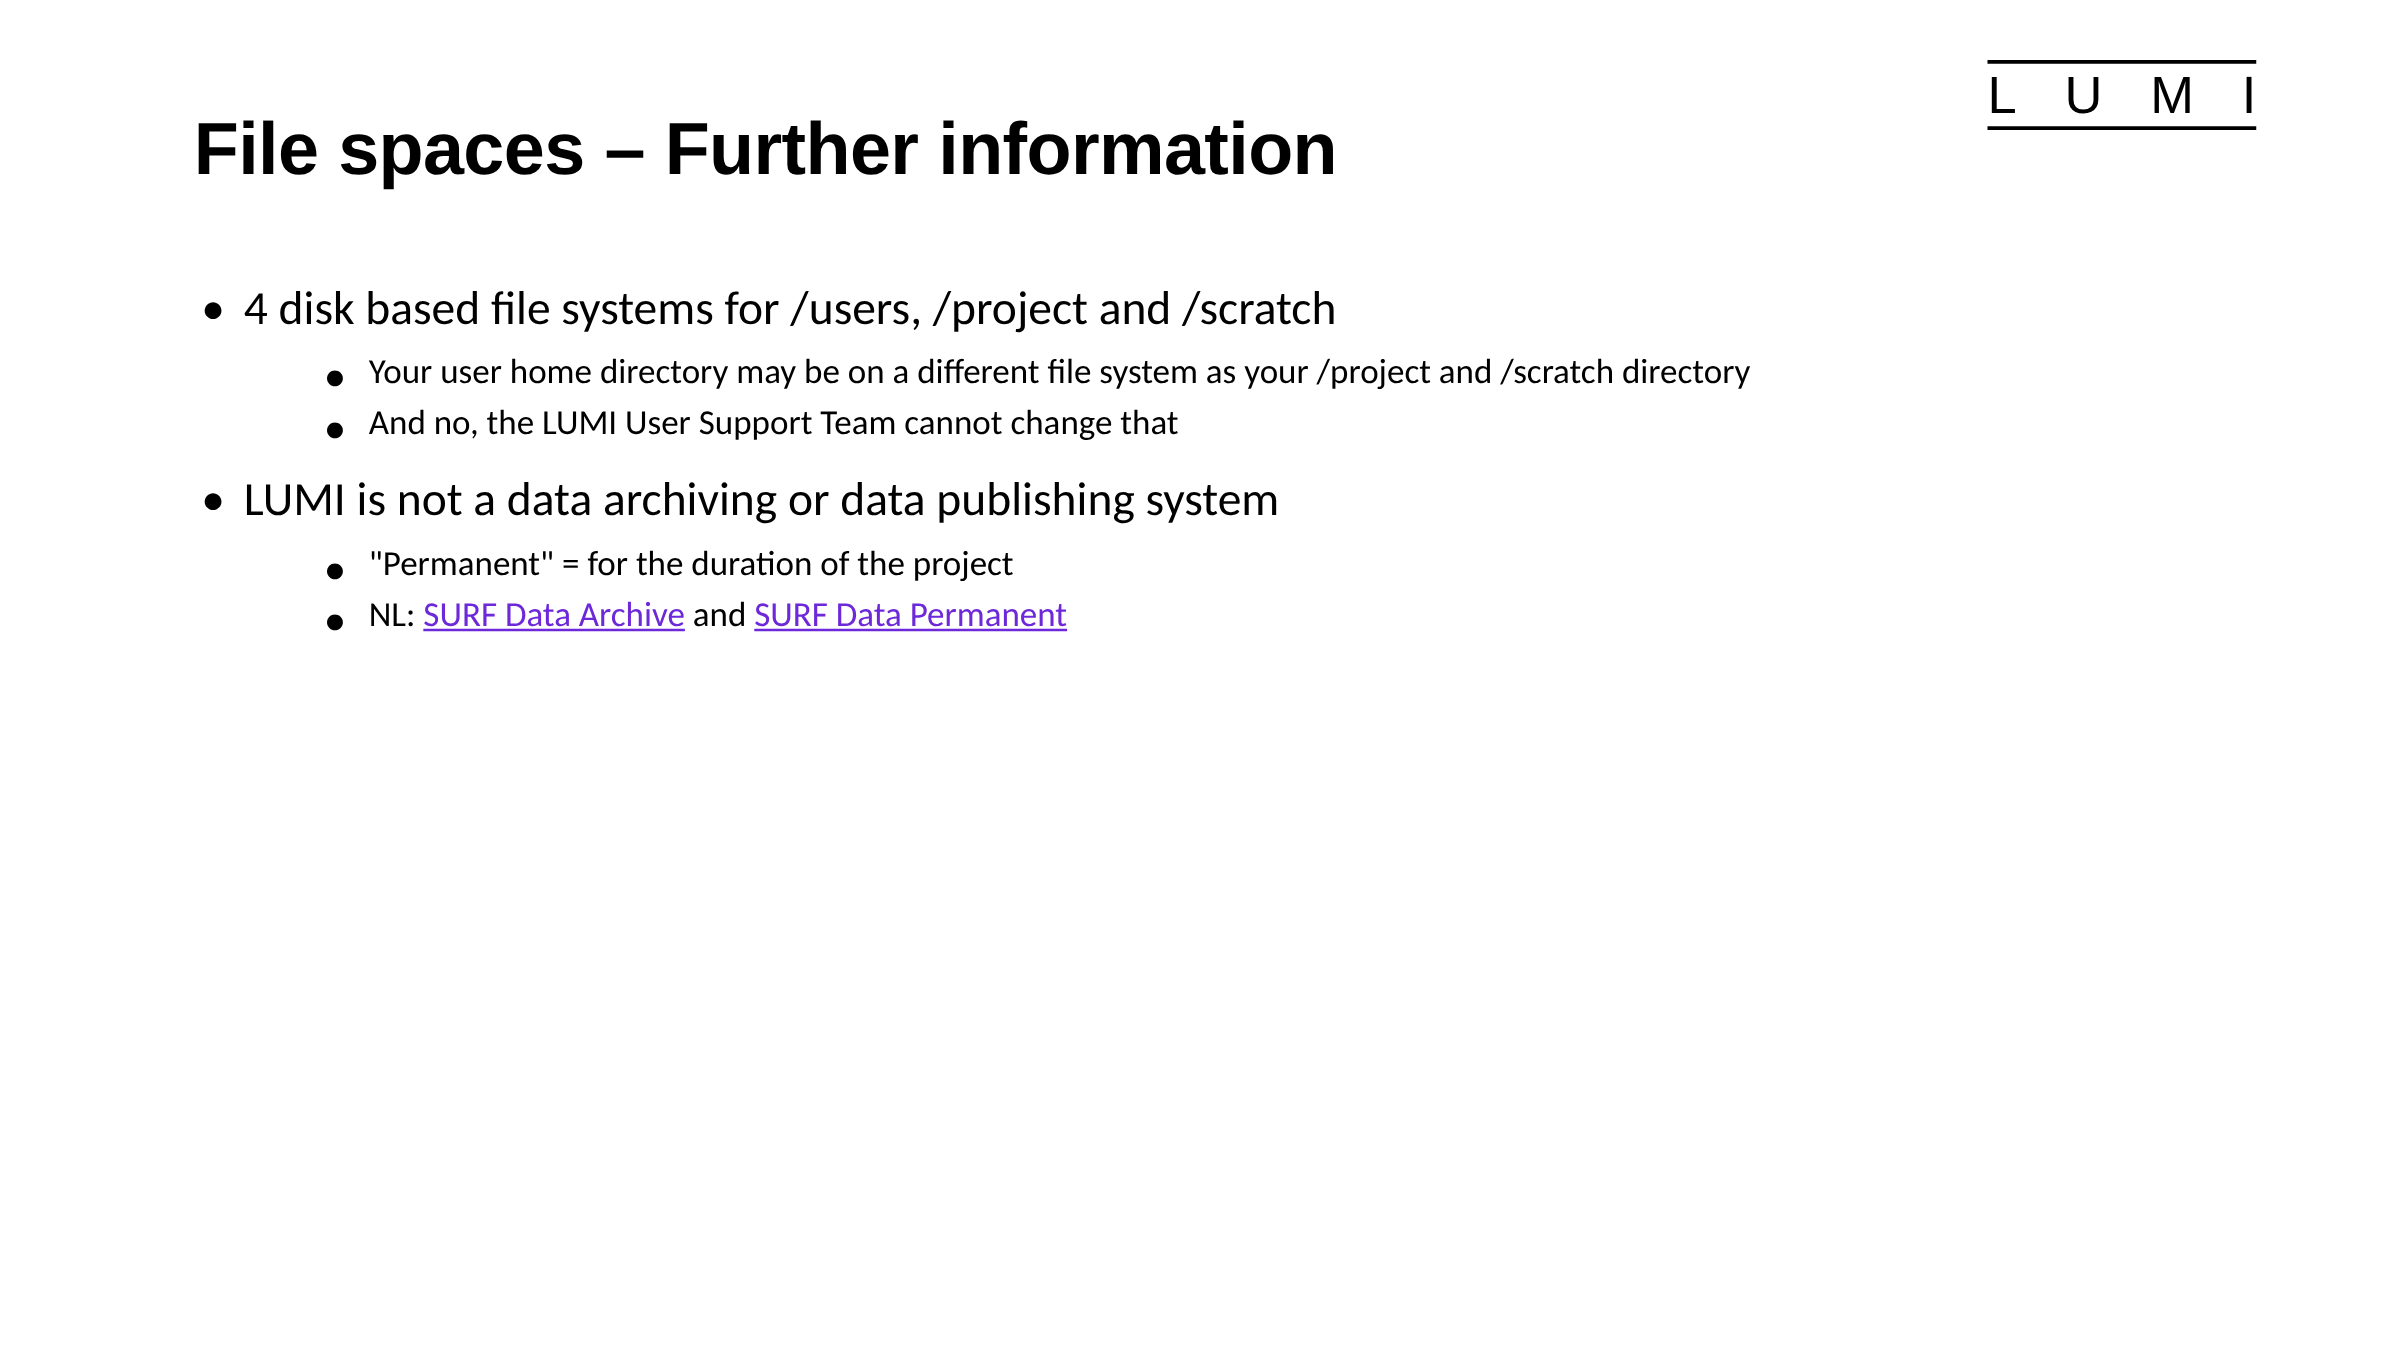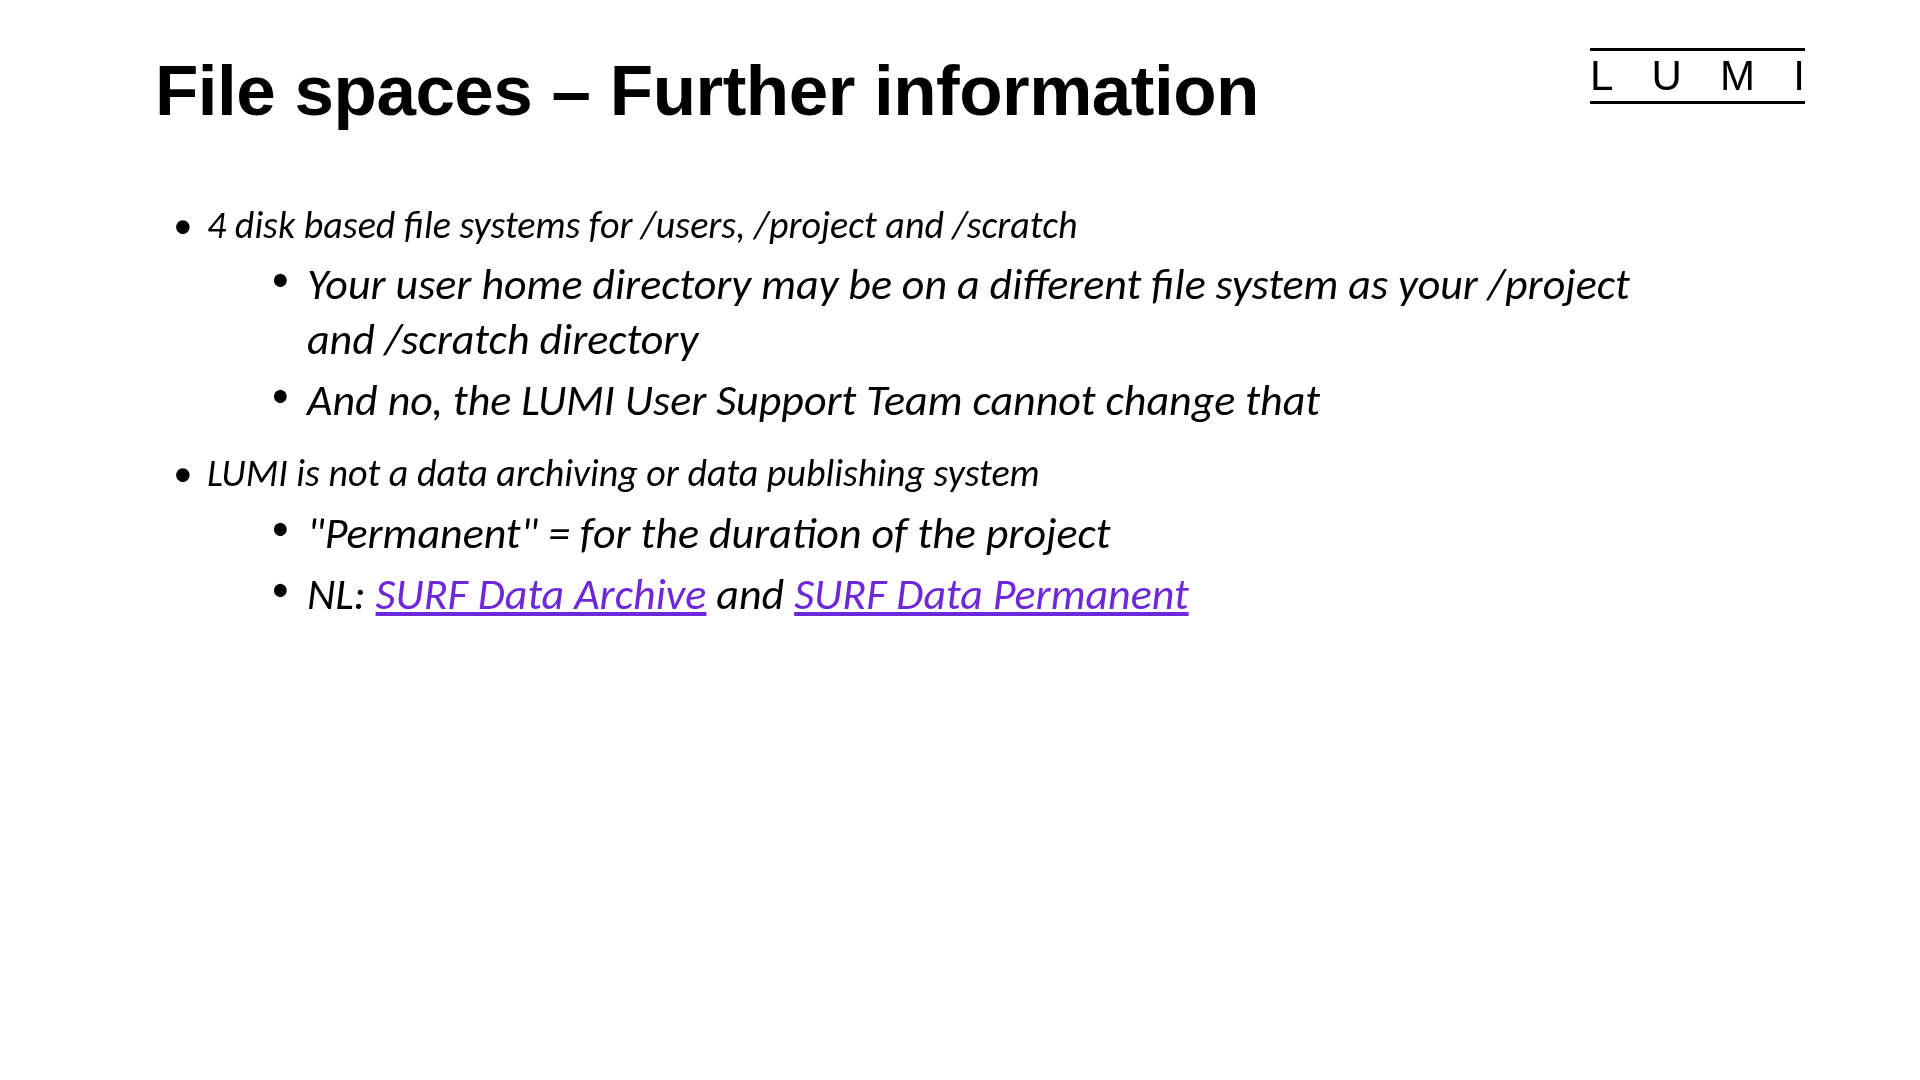--- a/index.html
+++ b/index.html
@@ -13,26 +13,27 @@
     overflow: hidden;
   }
   .slide {
     position: relative;
     width: 1920px;
     height: 1080px;
     box-sizing: border-box;
     padding: 50px 155px 0 155px;
   }
   .title {
-    font-size: 71px;
+    font-size: 59px;
     font-weight: 800;
     line-height: 1.15;
     letter-spacing: -0.5px;
     margin-bottom: 70px;
     font-family: "Segoe UI", Arial, sans-serif;
+    margin-top: 36px;
   }
   .logo {
     position: absolute;
     top: 48px;
     right: 115px;
     width: 215px;
     height: 60px;
   }
   .logo-inner {
     border-top: 3px solid #000;
@@ -45,42 +46,41 @@
     line-height: 1;
     letter-spacing: 0;
     font-family: Arial, "Segoe UI", sans-serif;
   }
   .logo-inner span {
     display: inline-block;
   }
   ul.top {
     list-style: none;
     padding: 0;
-    margin: 12px;
+    margin: 0;
     font-size: 38px;
     line-height: 1.25;
-    font-style: italic;
   }
   ul.top > li {
     position: relative;
     padding-left: 40px;
     margin-bottom: 22px;
   }
   ul.top > li::before {
     content: "•";
     position: absolute;
     left: 6px;
     top: 0;
     font-size: 38px;
   }
   ul.sub {
     list-style: none;
     padding: 0;
     margin: 8px 0 0 0;
-    font-size: 44px;
+    font-size: 28px;
   }
   ul.sub > li {
     position: relative;
     padding-left: 100px;
     margin-top: 6px;
     margin-bottom: 6px;
     max-width: 1400px;
   }
   ul.sub > li::before {
     content: "•";

